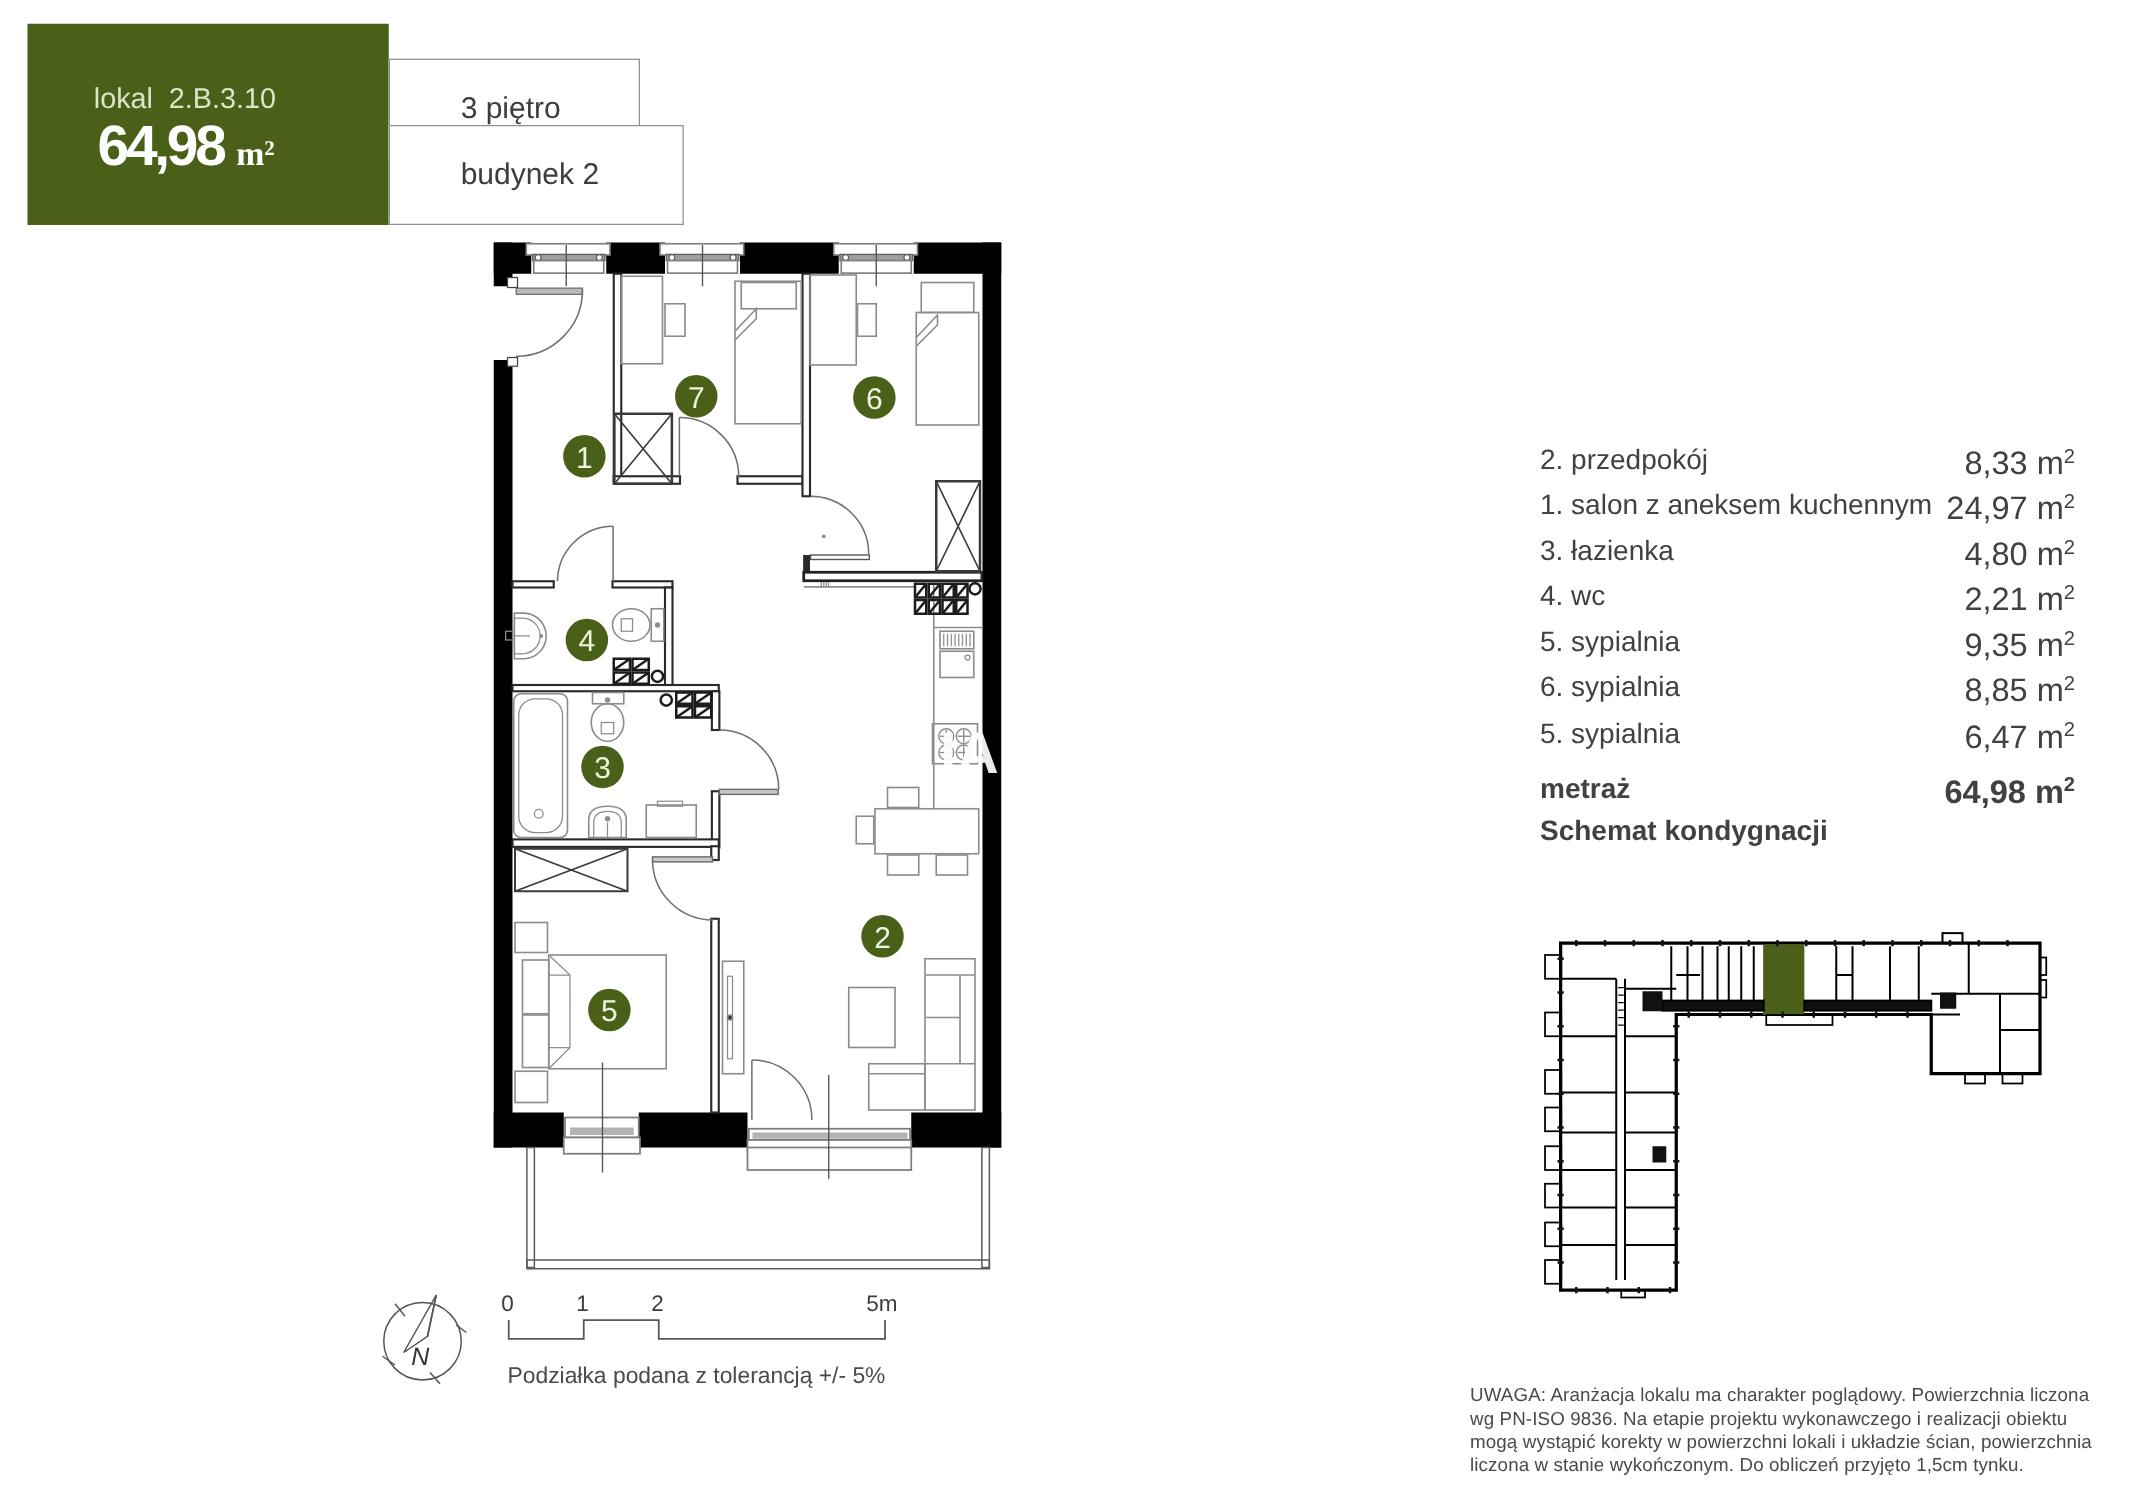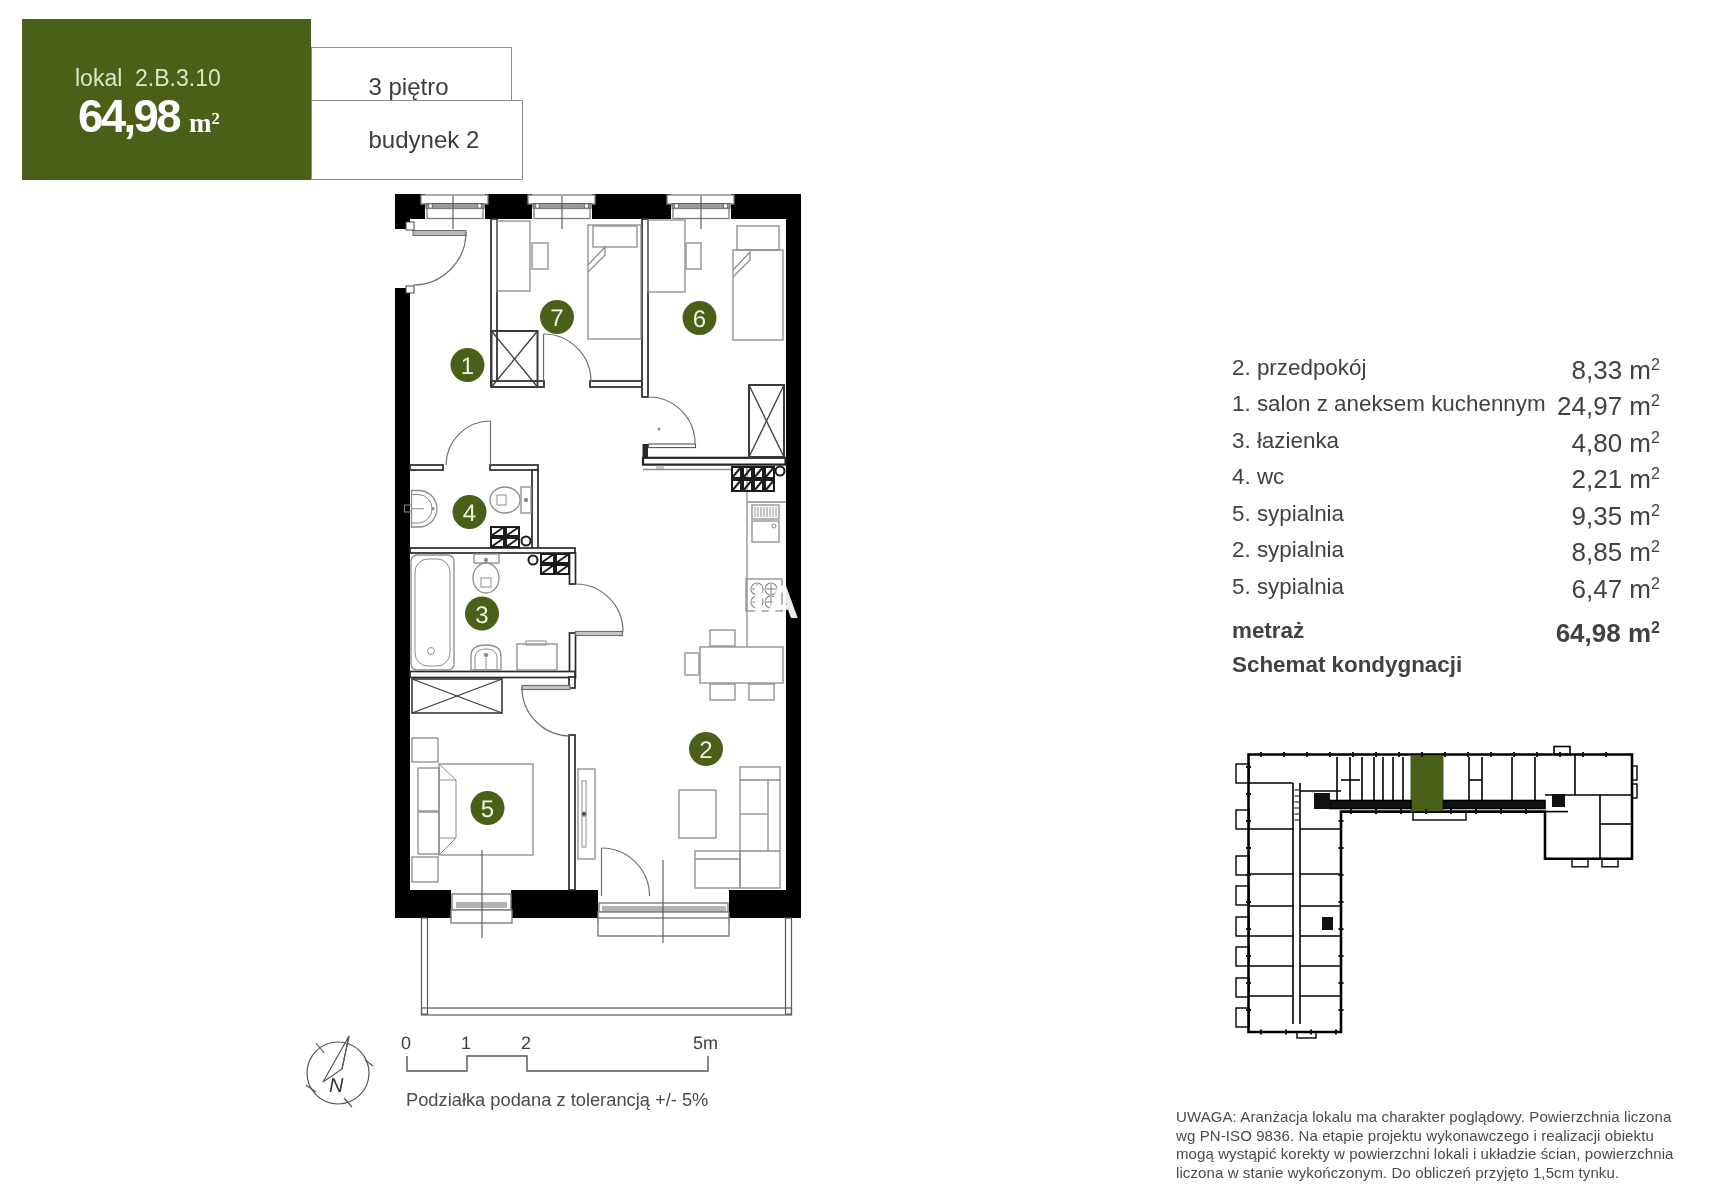--- a/index.html
+++ b/index.html
@@ -14,21 +14,21 @@
 </style>
 </head>
 <body>
 
 <div class="abs hdr-green"></div>
 <div class="abs" style="left:75px;top:64.5px;color:#dce5c8;font-size:23px;opacity:0.999;">lokal&nbsp; 2.B.3.10</div>
 <div class="abs" style="left:78px;top:91px;color:#ffffff;font-size:45.5px;letter-spacing:-2.6px;font-weight:bold;opacity:0.999;">64,98 <span style="font-size:27px;letter-spacing:0;font-family:Liberation Serif, serif;">m<sup style="font-size:0.62em;top:-0.5em;">2</sup></span></div>
 <div class="abs hdr-box" style="left:311px;top:19px;width:201px;height:80px;margin-top:28px;">
     <span>3 piętro</span>
   </div>
-<div class="abs hdr-box" style="left:311px;top:100px;width:212px;height:80px;">
+<div class="abs hdr-box" style="left:311px;top:100px;width:236px;height:80px;">
     <span>budynek 2</span>
   </div>
 
 <svg class="abs" style="left:380px;top:180px;" width="440" height="870" viewBox="380 180 440 870" fill="none">
 <g id="walls" fill="#000000">
 
   <rect x="395" y="194" width="30" height="25"></rect>
   <rect x="485" y="194" width="47" height="25"></rect>
   <rect x="592" y="194" width="79" height="25"></rect>
   <rect x="731" y="194" width="70" height="25"></rect>
@@ -322,21 +322,21 @@
   <text x="557" y="326">7</text>
 </g>
 <text x="752" y="618" font-family="Liberation Sans, sans-serif" font-size="47" font-weight="bold" fill="#ffffff" opacity="0.92">IA</text>
 </svg>
 
 <div class="roomrow" style="left:1232px;top:354.5px;">2. przedpokój</div>
 <div class="roomrow" style="left:1232px;top:391px;">1. salon z aneksem kuchennym</div>
 <div class="roomrow" style="left:1232px;top:427.5px;">3. łazienka</div>
 <div class="roomrow" style="left:1232px;top:464px;">4. wc</div>
 <div class="roomrow" style="left:1232px;top:500.5px;">5. sypialnia</div>
-<div class="roomrow" style="left:1232px;top:537px;">2. sypialnia</div>
+<div class="roomrow" style="left:1232px;top:537px;">6. sypialnia</div>
 <div class="roomrow" style="left:1232px;top:573.5px;">5. sypialnia</div>
 <div class="rval" style="left:1460px;top:354.5px;width:200px;">8,33 m<sup>2</sup></div>
 <div class="rval" style="left:1460px;top:391px;width:200px;">24,97 m<sup>2</sup></div>
 <div class="rval" style="left:1460px;top:427.5px;width:200px;">4,80 m<sup>2</sup></div>
 <div class="rval" style="left:1460px;top:464px;width:200px;">2,21 m<sup>2</sup></div>
 <div class="rval" style="left:1460px;top:500.5px;width:200px;">9,35 m<sup>2</sup></div>
 <div class="rval" style="left:1460px;top:537px;width:200px;">8,85 m<sup>2</sup></div>
 <div class="rval" style="left:1460px;top:573.5px;width:200px;">6,47 m<sup>2</sup></div>
 <div class="roomrow" style="left:1232px;top:618px;font-weight:bold;">metraż</div>
 <div class="rval" style="left:1460px;top:618px;width:200px;font-weight:bold;">64,98 m<sup>2</sup></div>

